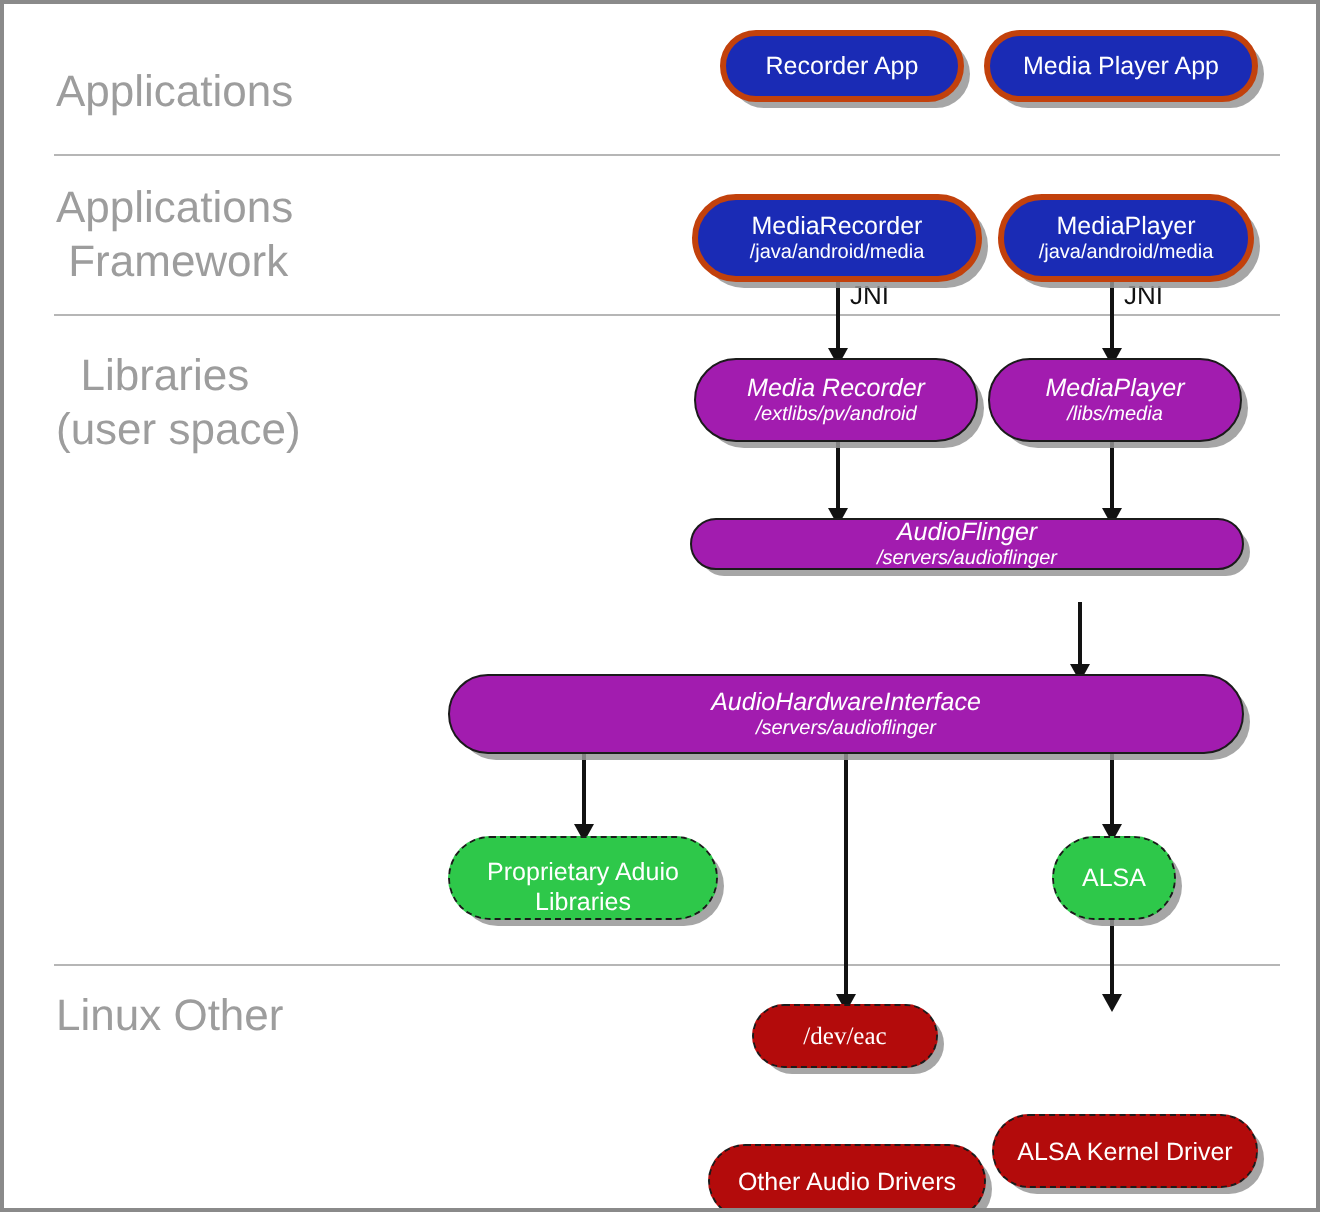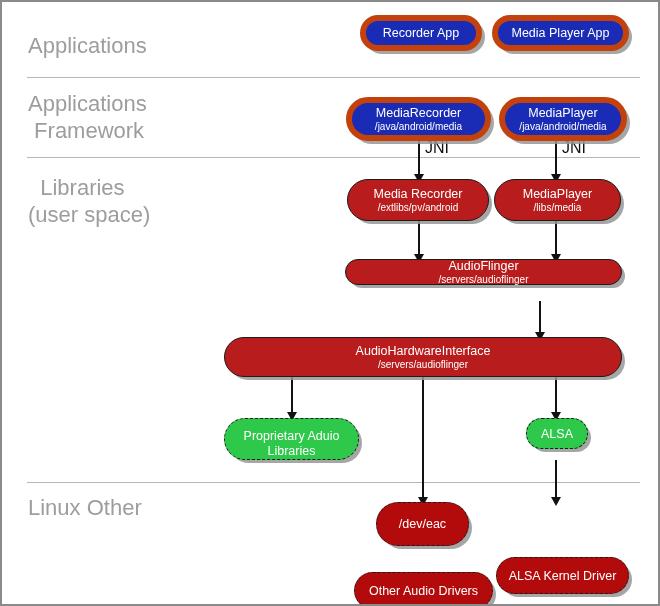--- a/index.html
+++ b/index.html
@@ -47,21 +47,21 @@
     position: absolute;
     width: 0;
     height: 0;
     border-left: 5px solid transparent;
     border-right: 5px solid transparent;
     border-top: 9px solid #121212;
   }
   .jni-label {
     position: absolute;
     color: #111111;
-    font-size: 16px;
+    font-size: 13px;
     line-height: 13px;
     white-space: pre;
   }
 
   
   .node {
     position: absolute;
     box-sizing: border-box;
     border-radius: 999px;
     display: flex;
@@ -78,23 +78,23 @@
     line-height: 14px;
     white-space: nowrap;
   }
   .node .t2 {
     font-size: 10px;
     line-height: 12px;
     white-space: nowrap;
   }
   .node.two-line .t1 { line-height: 15px; }
 
-  .node.blue  { background: #1a2bb5; border: 6px solid #c2410c; }
+  .node.blue  { background: #1a2bb5; border: 3px solid #c2410c; }
   .node.green { background: #2ec84a; border: 1.6px dashed #1b1b1b; }
-  .node.green-solid { background: #b91c1c; border: 1.6px solid #1b1b1b; }
+  .node.green-solid { background: #a21caf; border: 1.6px solid #1b1b1b; font-style: italic; }
   .node.red   { background: #b30b0b; border: 1.6px dashed #1b1b1b; }
 </style>
 </head>
 <body>
 
 <div id="canvas">
 
   <div class="divider" style="top:75px;"></div>
   <div class="divider" style="top:155px;"></div>
   <div class="divider" style="top:480px;"></div>
@@ -171,25 +171,25 @@
   <div class="node green-solid two-line" style="left:222px; top:335px; width:398px; height:40px;">
     <span class="t1">AudioHardwareInterface</span>
     <span class="t2">/servers/audioflinger</span>
   </div>
 
   <div class="node green two-line" style="left:222px; top:416px; width:135px; height:42px;justify-content:flex-end;">
     <span class="t1">Proprietary Aduio</span>
     <span class="t1">Libraries</span>
   </div>
 
-  <div class="node green" style="left:524px; top:416px; width:62px; height:31px;text-align:center;">
+  <div class="node green" style="left:524px; top:416px; width:62px; height:42px;text-align:center;">
     <span class="t1">ALSA</span>
   </div>
 
-  <div class="node red" style="left:374px; top:500px; width:93px; height:44px;">
+  <div class="node red" style="left:374px; top:500px; width:93px; height:32px;font-family:Liberation Serif, serif;">
     <span class="t1">/dev/eac</span>
   </div>
 
 
   <div class="node red" style="left:352px; top:555px; width:139px; height:37px;margin-top:15px;">
     <span class="t1">Other Audio Drivers</span>
   </div>
 
   <div class="node red" style="left:494px; top:555px; width:133px; height:37px;">
     <span class="t1">ALSA Kernel Driver</span>

